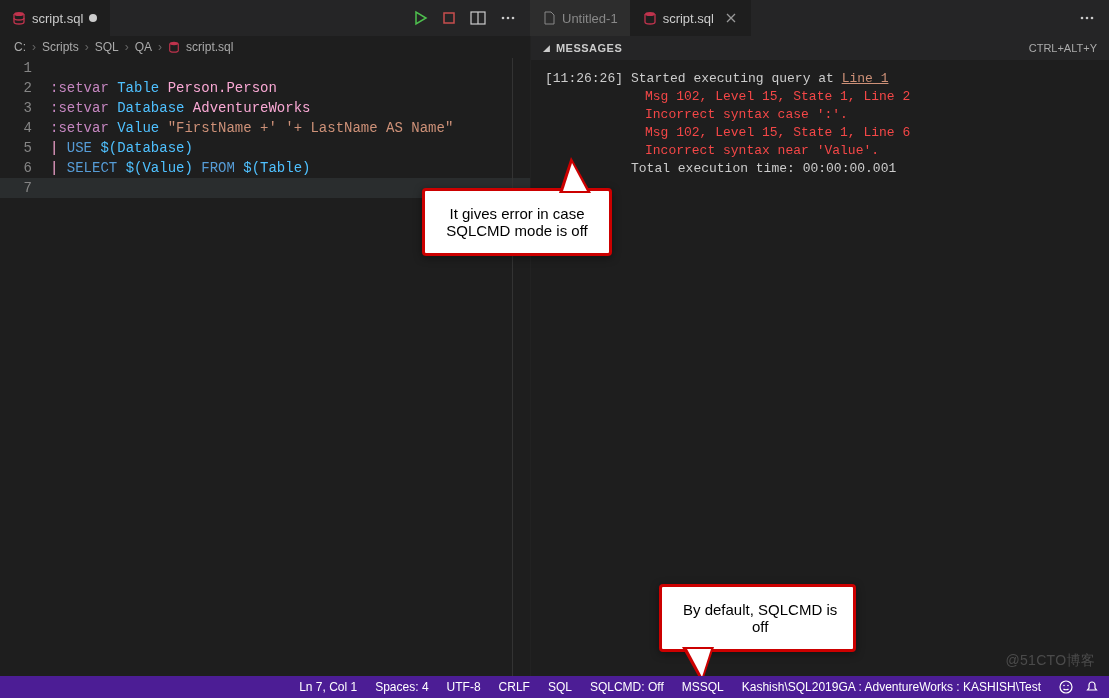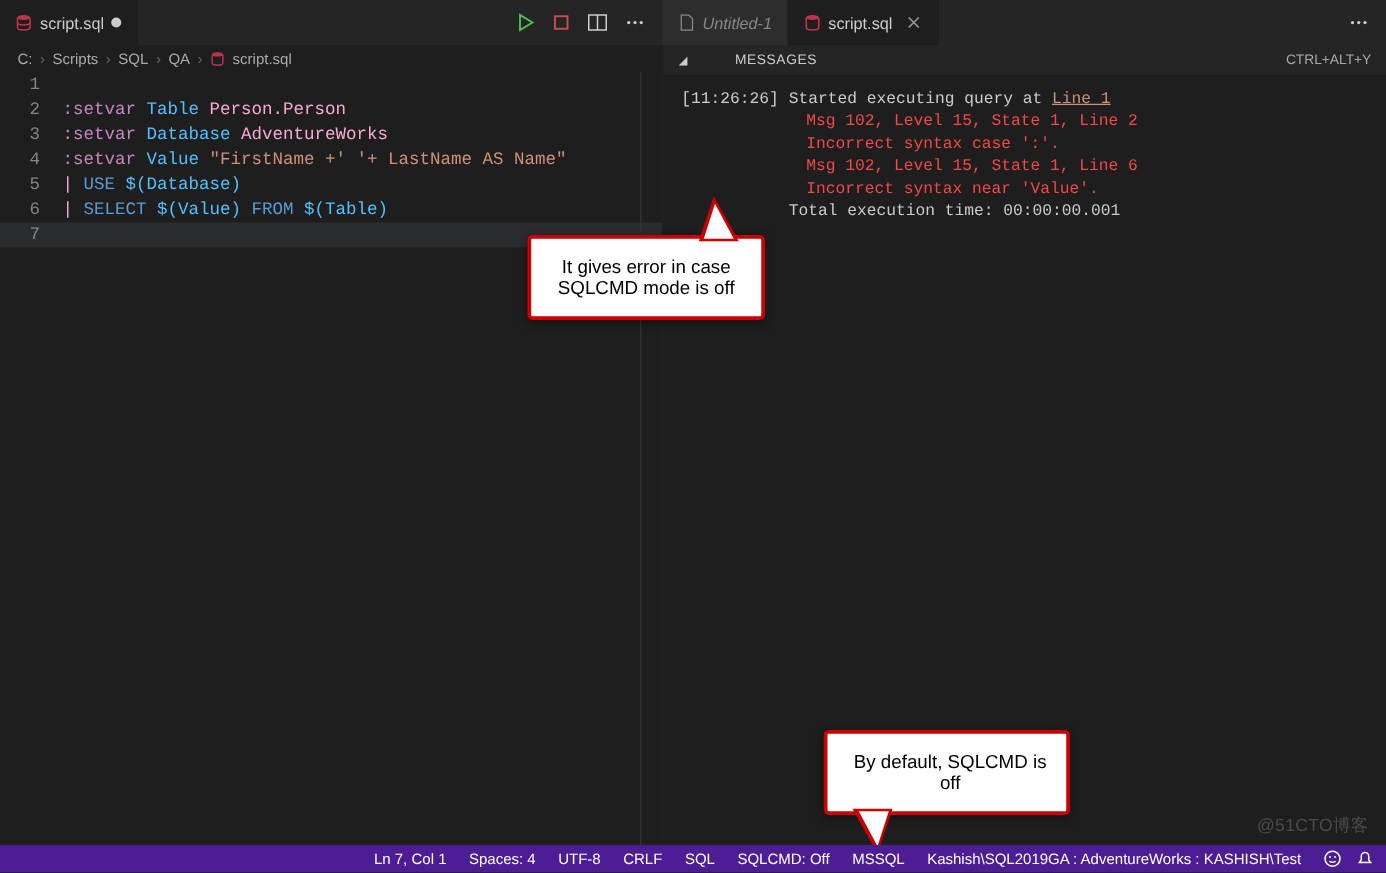--- a/index.html
+++ b/index.html
@@ -3,21 +3,21 @@
 <meta charset="utf-8">
 <style>
   * { margin:0; padding:0; box-sizing:border-box; }
   html,body { width:1109px; height:698px; background:#1e1e1e; font-family:'Segoe UI',Arial,sans-serif; font-size:13px; color:#ccc; overflow:hidden; position:relative; }
 
   
   .tabbar { display:flex; align-items:stretch; height:36px; width:530px; background:#252526; }
   .tabbar-right { position:absolute; left:530px; top:0; right:0; height:36px; background:#252526; display:flex; align-items:stretch; }
   .tab { display:flex; align-items:center; gap:6px; padding:0 12px; background:#2d2d2d; border-right:1px solid #1e1e1e; color:#ccc; }
   .tab.active { background:#1e1e1e; }
-  .tab.inactive { color:#888; font-style:italic; }
+  .tab.inactive { color:#888; }
   .tab .dot { width:8px; height:8px; border-radius:4px; background:#ccc; }
   .tab .close { width:14px; height:14px; display:flex; align-items:center; justify-content:center; color:#888; margin-left:4px; }
   .editor-actions { margin-left:auto; display:flex; align-items:center; gap:14px; padding:0 14px; }
   .icon { display:inline-flex; align-items:center; justify-content:center; }
   .icon svg { display:block; }
 
   
   .breadcrumb { height:22px; display:flex; align-items:center; gap:6px; padding:0 14px; color:#aaa; font-size:12px; background:#1e1e1e; }
   .breadcrumb .sep { color:#666; }
 
@@ -37,21 +37,21 @@
   
   .minimap { position:absolute; right:0; top:0; width:18px; height:100%; border-left:1px solid #333; }
 
   
   .vdivider { position:absolute; left:530px; top:36px; bottom:22px; width:1px; background:#222; }
 
   
   .results { position:absolute; left:531px; top:36px; right:0; bottom:22px; background:#1e1e1e; }
   .results-header { height:24px; display:flex; align-items:center; padding:0 12px; background:#252526; font-size:11px; }
   .results-header .caret { margin-right:6px; color:#ccc; font-size:9px; }
-  .results-header .title { font-weight:normal; letter-spacing:.5px;margin-left:32px; }
+  .results-header .title { font-weight:bold; letter-spacing:.5px; }
   .results-header .shortcut { margin-left:auto; color:#aaa; font-size:11px; }
   .results-body { padding:10px 14px; font-family:Consolas,'Courier New',monospace; font-size:13px; line-height:18px; }
   .msg-row { display:flex; gap:6px; }
   .msg-time { min-width:80px; color:#ccc; }
   .msg-block { color:#ccc; }
   .msg-err { color:#f44747; padding-left:14px; }
   .msg-link { color:#ce9178; text-decoration:underline; }
 
   
   .callout {

